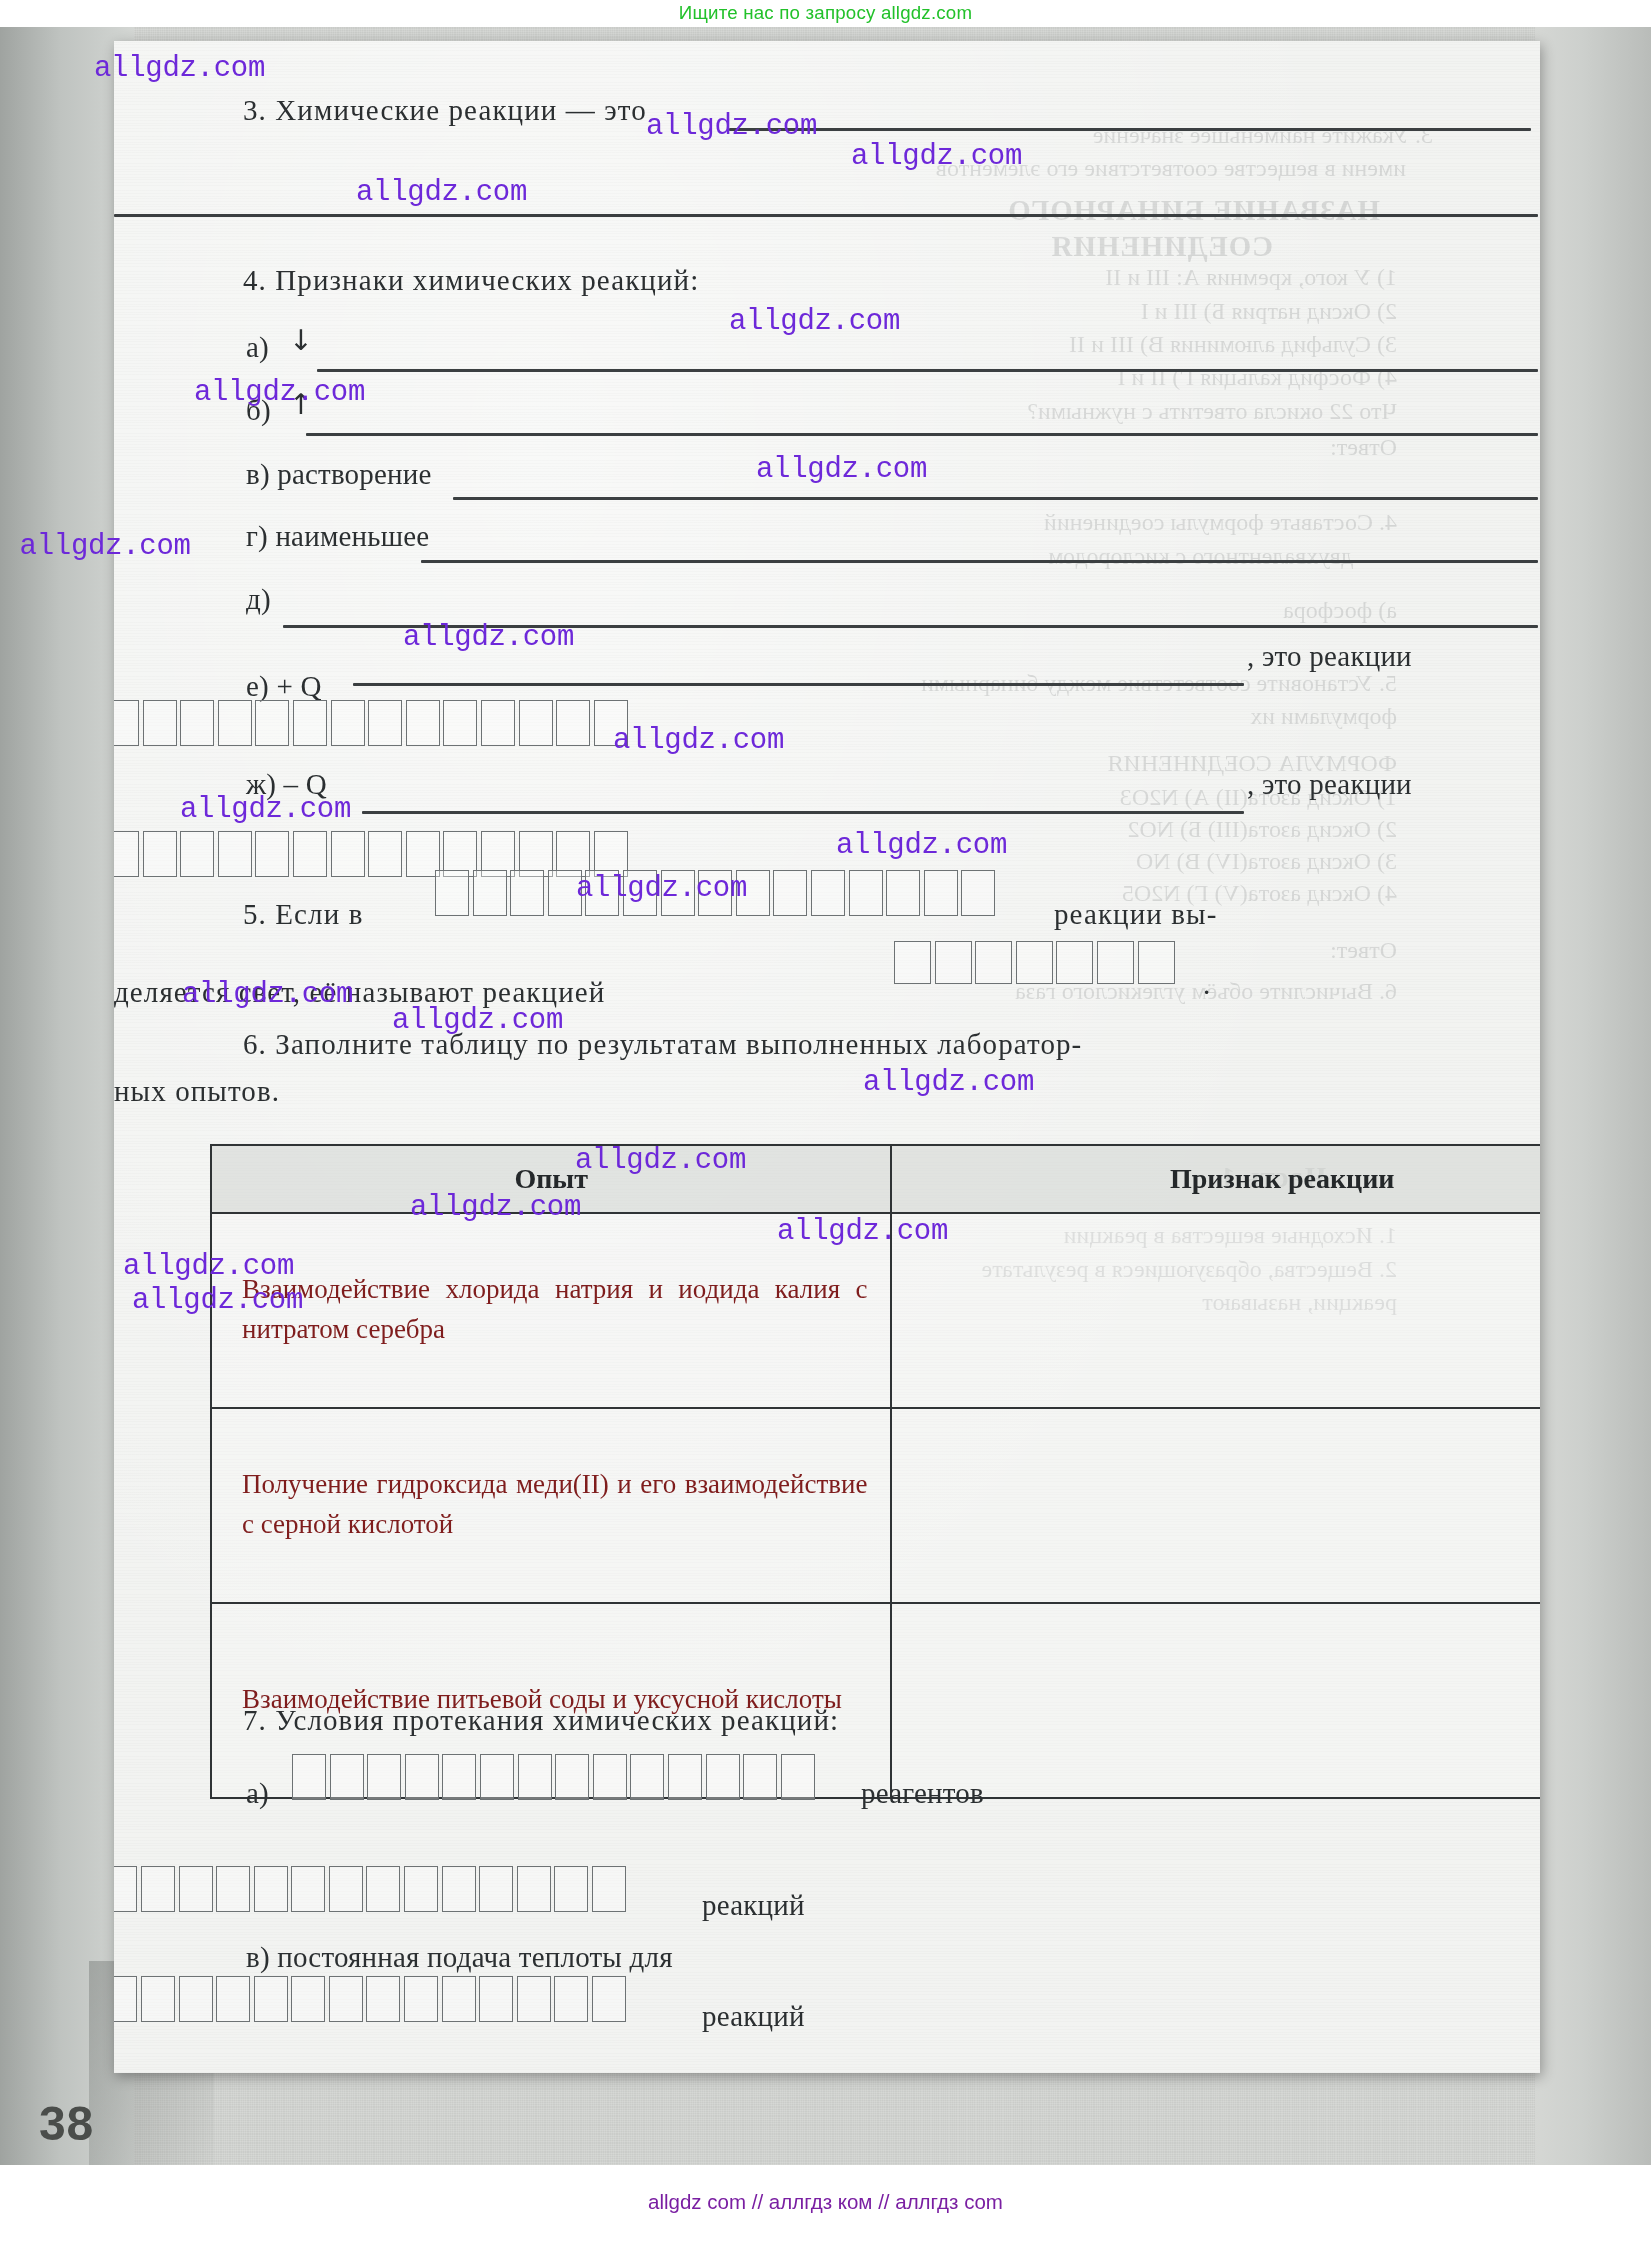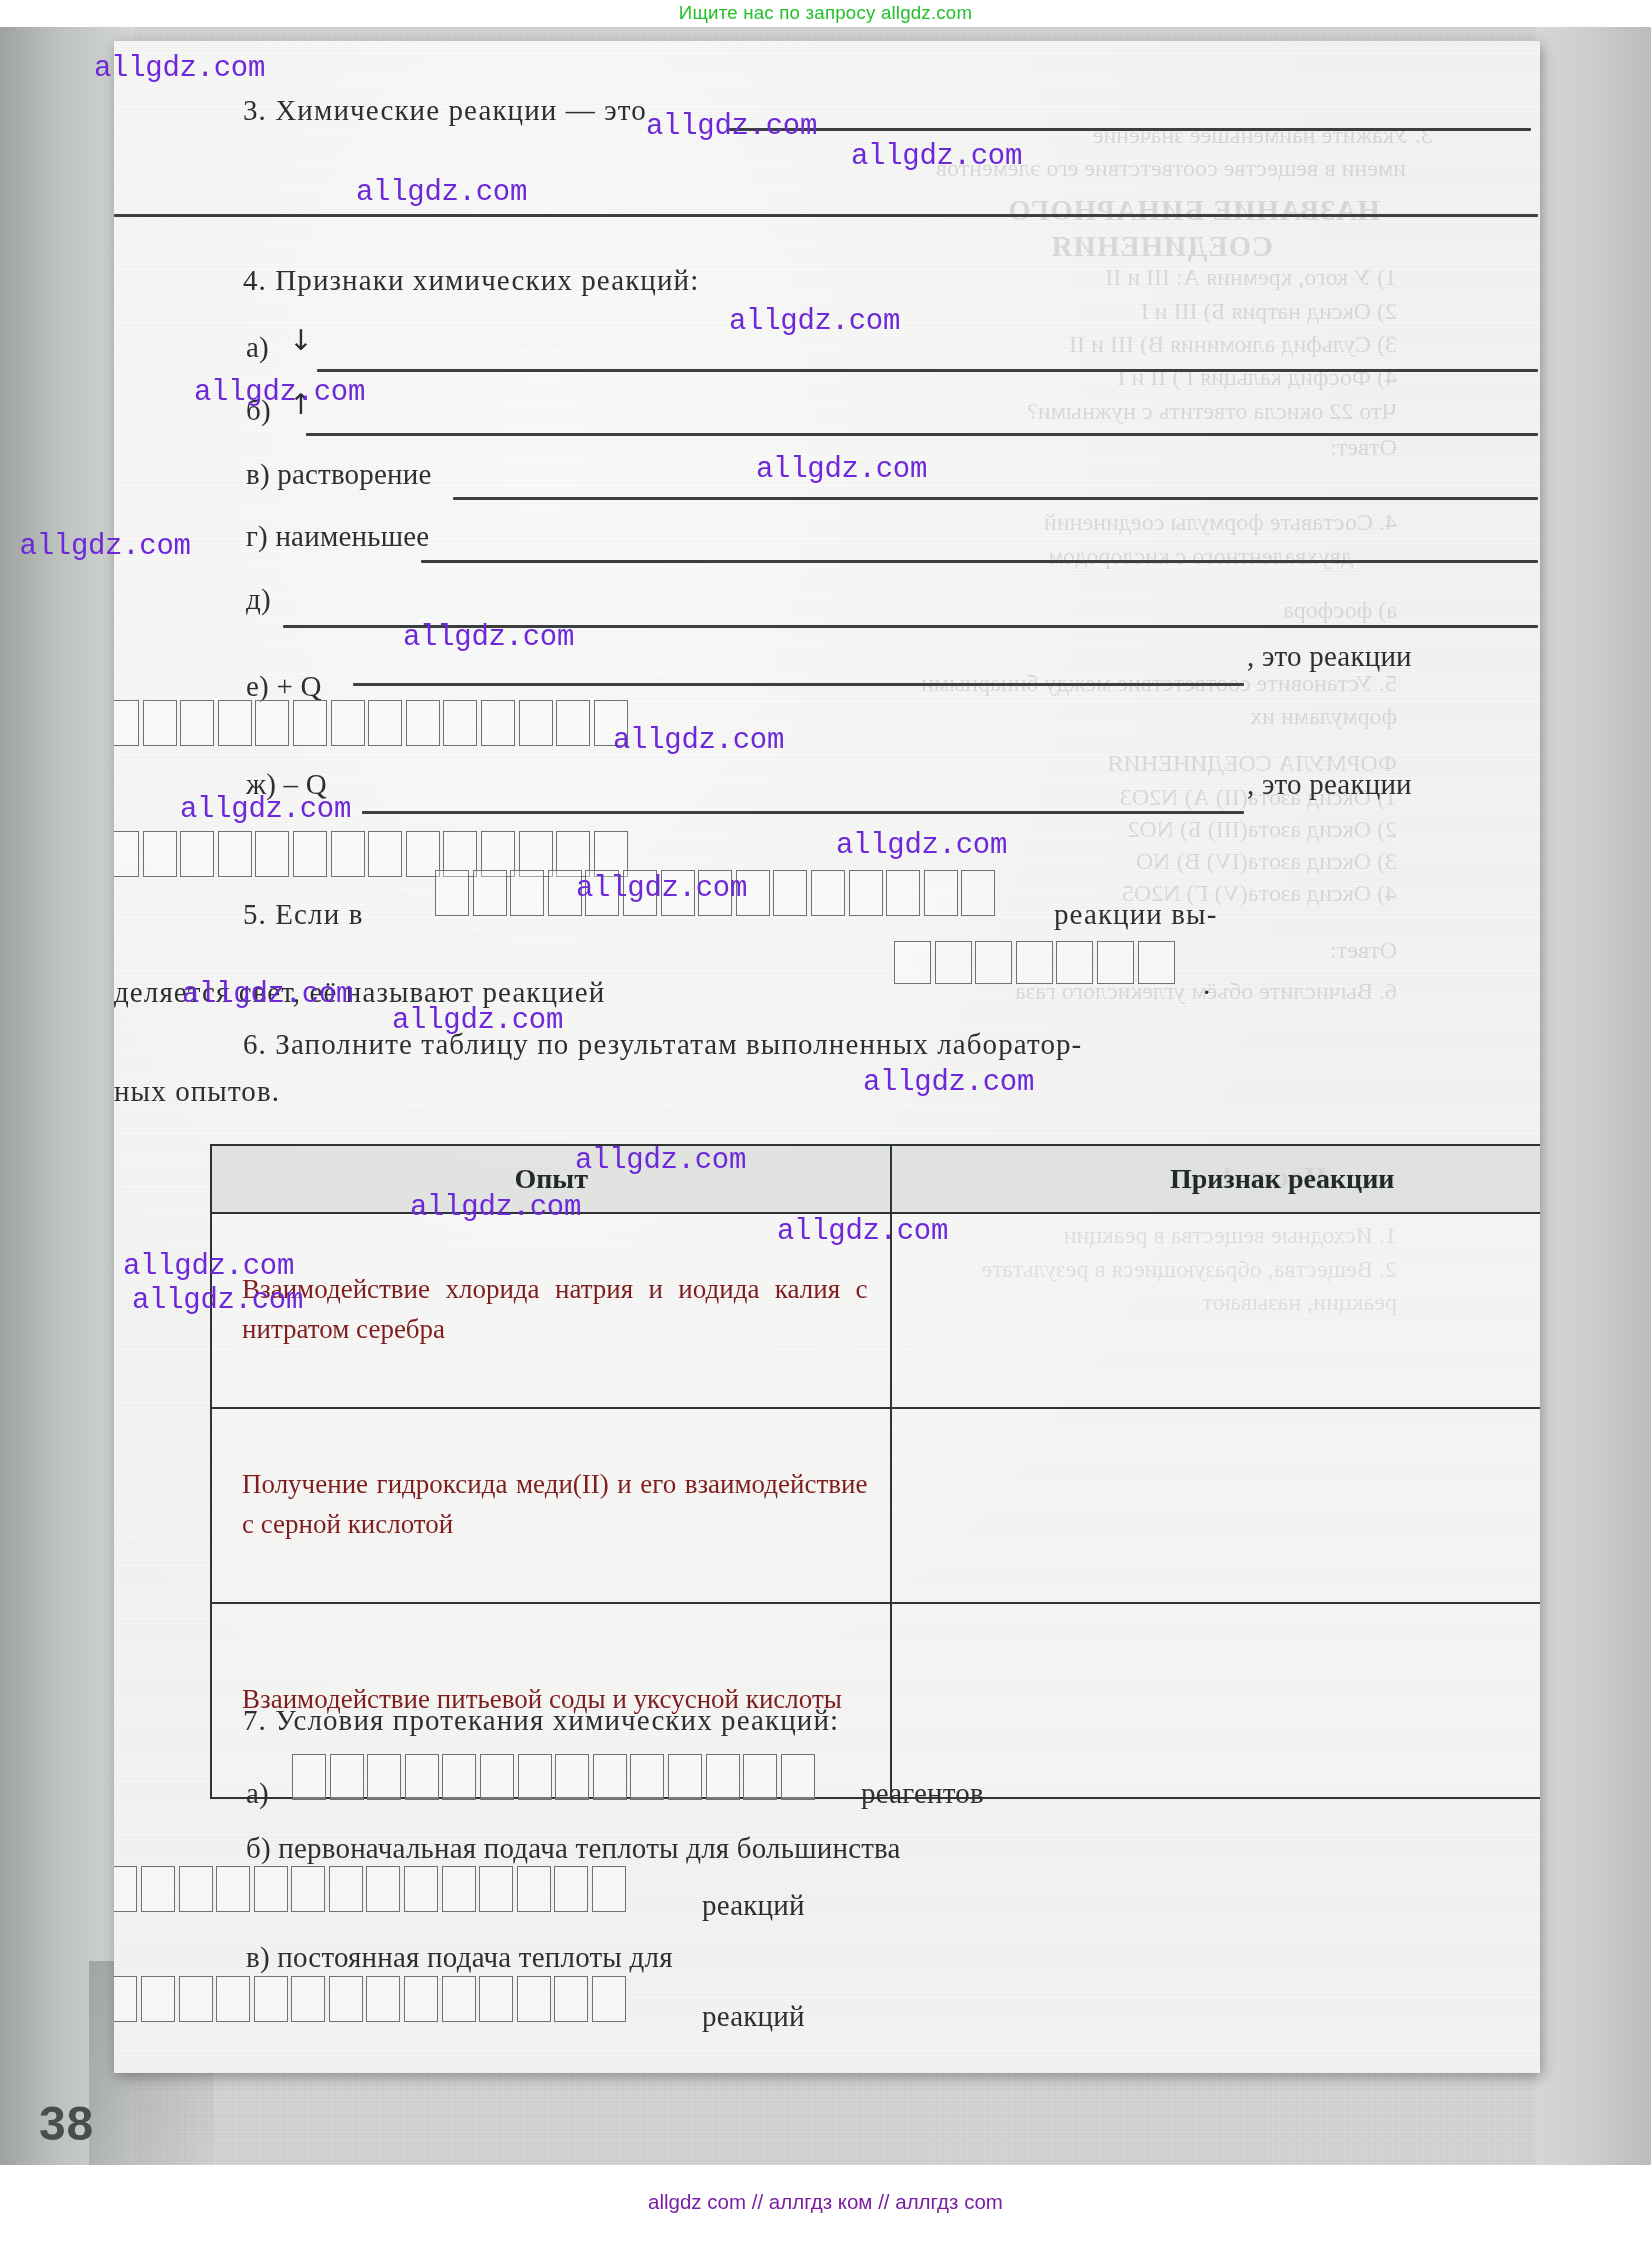--- a/index.html
+++ b/index.html
@@ -421,21 +421,20 @@
         <div class="lbox"></div>
         <div class="lbox"></div>
         <div class="lbox"></div>
         <div class="lbox"></div>
         <div class="lbox"></div>
         <div class="lbox"></div>
         <div class="lbox"></div>
       </div>
     <div class="q" style="left:747px; top:1736px;">реагентов</div>
 
-    <div class="q" style="left:132px; top:1791px;">б) первоначальная подача теплоты для большинства</div>
     <div class="boxrow" id="boxes-q7b" style="left:-10.7px; top:1825px;">
         <div class="lbox"></div>
         <div class="lbox"></div>
         <div class="lbox"></div>
         <div class="lbox"></div>
         <div class="lbox"></div>
         <div class="lbox"></div>
         <div class="lbox"></div>
         <div class="lbox"></div>
         <div class="lbox"></div>

